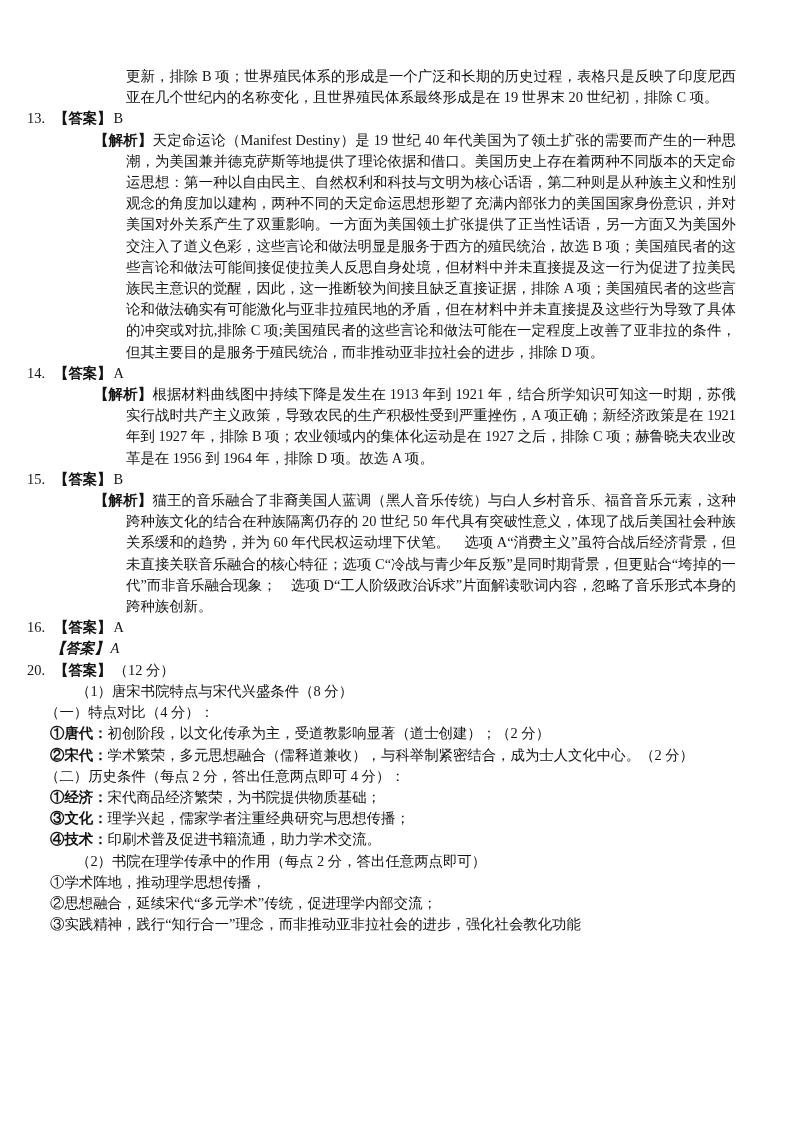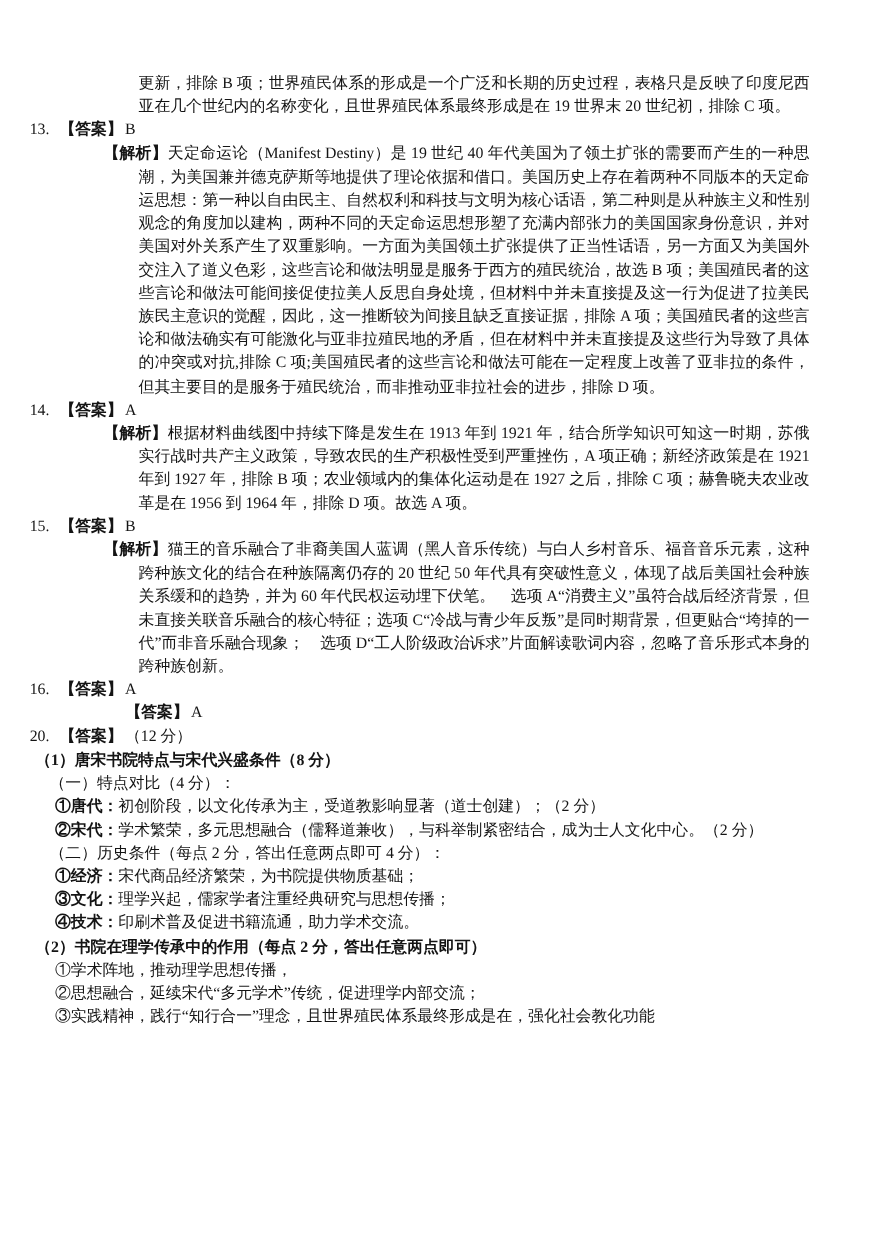--- a/index.html
+++ b/index.html
@@ -50,28 +50,29 @@
   
   .exp {
     margin-left: 126px;
     width: 610px;
     text-indent: -32px;
     text-align: justify;
   }
 
   
   .stray {
-    margin-left: 114px;
+    margin-left: 51px;
     white-space: nowrap;
+    font-style: italic;
   }
 
   
   .lvl1 {
-    margin-left: 32px;
-    font-weight: 700;
+    margin-left: 76px;
+    font-weight: 400;
     white-space: nowrap;
   }
   .lvl2 {
     margin-left: 45px;
     font-weight: 400;
     white-space: nowrap;
   }
   .lvl3 {
     margin-left: 50px;
     white-space: nowrap;
@@ -106,15 +107,15 @@
   <div class="lvl3"><span class="pfx">②宋代：</span><span>学术繁荣，多元思想融合（儒释道兼收），与科举制紧密结合，成为士人文化中心。（2 分）</span></div>
 
   <div class="lvl2">（二）历史条件（每点 2 分，答出任意两点即可 4 分）：</div>
   <div class="lvl3"><span class="pfx">①经济：</span><span>宋代商品经济繁荣，为书院提供物质基础；</span></div>
   <div class="lvl3"><span class="pfx">③文化：</span><span>理学兴起，儒家学者注重经典研究与思想传播；</span></div>
   <div class="lvl3"><span class="pfx">④技术：</span><span>印刷术普及促进书籍流通，助力学术交流。</span></div>
 
   <div class="lvl1">（2）书院在理学传承中的作用（每点 2 分，答出任意两点即可）</div>
   <div class="lvl3">①学术阵地，推动理学思想传播，</div>
   <div class="lvl3">②思想融合，延续宋代“多元学术”传统，促进理学内部交流；</div>
-  <div class="lvl3">③实践精神，践行“知行合一”理念，且世界殖民体系最终形成是在，强化社会教化功能</div>
+  <div class="lvl3">③实践精神，践行“知行合一”理念，而非推动亚非拉社会的进步，强化社会教化功能</div>
 
 </div>
 
 </body></html>

